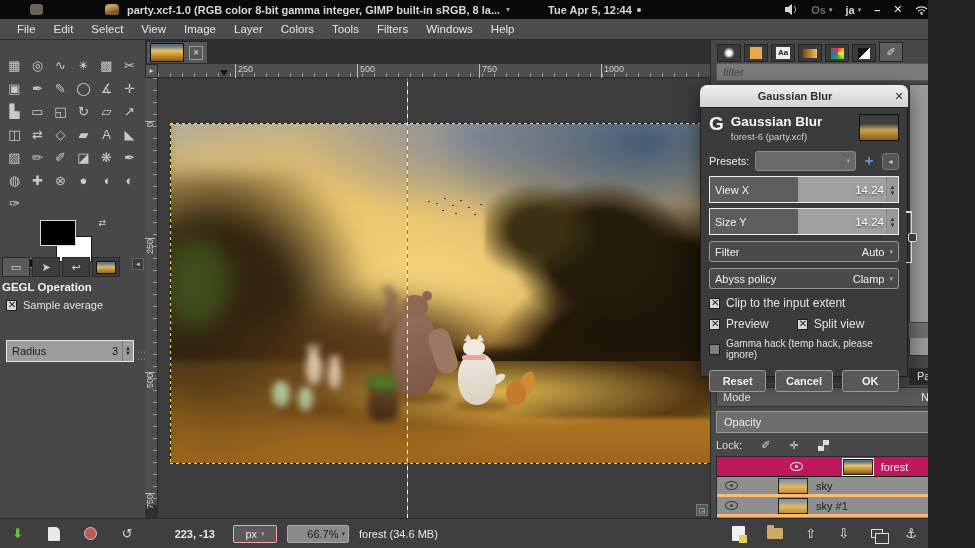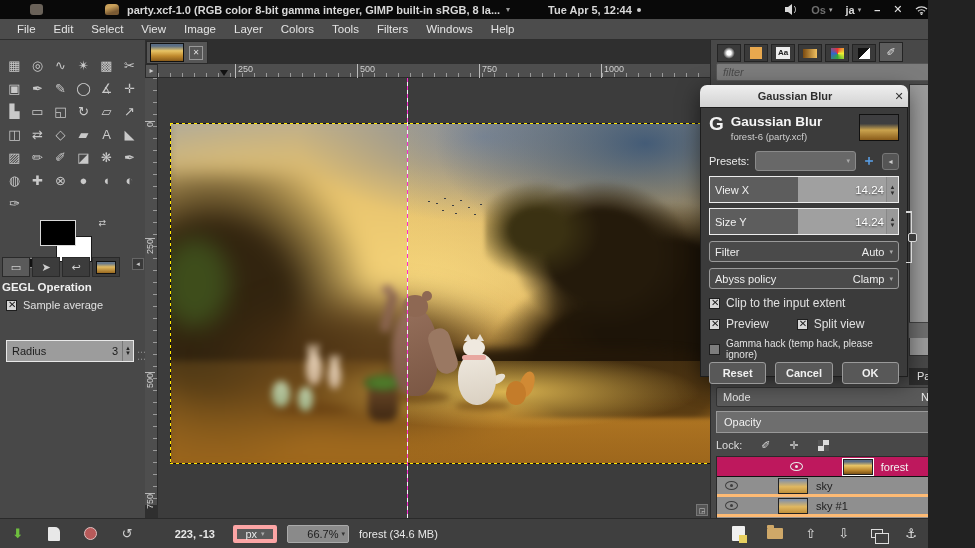--- a/index.html
+++ b/index.html
@@ -184,21 +184,21 @@
   .layer-name { font-size:11px; }
 
   
   #footer { left:0; top:518px; width:975px; height:30px; background:#3f3f3f; border-top:1px solid #2a2a2a; display:flex; align-items:center; }
   #foot-left { width:145px; display:flex; justify-content:space-around; align-items:center; }
   .fl-ico { font-size:13px; color:#cfcfcf; }
   .fl-save { color:#6fbf3f; font-weight:bold; }
   .fl-page { width:12px; height:14px; background:#e8e8e8; border-radius:1px 5px 1px 1px; }
   .fl-del { width:13px; height:13px; border-radius:50%; background:#b75a5a; border:1px solid #e0c0c0; }
   #status-pos { width:70px; text-align:right; color:#e8e8e8; font-weight:bold; }
-  .unit-box { margin-left:18px; width:44px; height:18px; background:#5a5a5a; border:4px solid #fca5a5; border-radius:2px; display:flex; align-items:center; justify-content:center; gap:4px; color:#e8e8e8; }
+  .unit-box { margin-left:18px; width:44px; height:18px; background:#5a5a5a; border:1px solid #fca5a5; border-radius:2px; display:flex; align-items:center; justify-content:center; gap:4px; color:#e8e8e8; }
   .zoom-box { margin-left:10px; width:62px; height:18px; background:#8a8a8a; border:1px solid #aaa; border-radius:2px; display:flex; align-items:center; justify-content:flex-end; gap:3px; color:#1d1d1d; padding-right:3px; }
   .zoom-box .car { color:#333; }
   #status-msg { margin-left:10px; color:#e8e8e8; }
   #foot-right { position:absolute; right:0; width:265px; display:flex; justify-content:space-evenly; align-items:center; }
   .lb { font-size:13px; color:#e0e0e0; }
   .lb-page { width:13px; height:15px; background:#f0f0f0; border-radius:1px; position:relative; }
   .lb-page::after { content:""; position:absolute; right:-2px; bottom:-2px; width:8px; height:8px; background:#e8d060; }
   .lb-folder { width:16px; height:11px; background:#cfa868; border-radius:1px; position:relative; }
   .lb-folder::before { content:""; position:absolute; left:0; top:-3px; width:7px; height:3px; background:#cfa868; border-radius:1px 1px 0 0; }
   .lb-dup { width:12px; height:9px; border:1px solid #ddd; position:relative; }
@@ -230,21 +230,21 @@
   #chain { position:absolute; right:-14px; top:34px; width:9px; height:52px; border-right:1.5px solid #d8d8d8; }
   #chain::before { content:""; position:absolute; right:-1px; top:0; width:6px; height:1.5px; background:#d8d8d8; }
   #chain::after { content:""; position:absolute; right:-1px; bottom:0; width:6px; height:1.5px; background:#d8d8d8; }
   #chain-link { position:absolute; right:-19px; top:56px; width:9px; height:9px; border:1.5px solid #d8d8d8; border-radius:2px; background:#3b3b3b; }
   .combo-row { height:21px; border:1px solid #9a9a9a; border-radius:3px; background:#4a4a4a; display:flex; align-items:center; padding:0 5px; margin-top:6px; }
   .combo-row .lab { flex:1; color:#ededed; }
   .combo-row .val { color:#ededed; margin-right:5px; }
   .gb-cb-row { display:flex; align-items:center; gap:6px; margin-top:7px; }
   .gb-cb-row .cb-label { font-size:12px; }
   #cb-split { margin-left:22px; }
-  #gb-buttons { display:flex; gap:9px; margin-top:2px;align-items:center; }
+  #gb-buttons { display:flex; gap:9px; margin-top:10px;align-items:center; }
   .gb-btn { flex:1; height:22px; background:#585858; border:1px solid #9a9a9a; border-radius:3px; color:#f0f0f0; font-size:11px; font-weight:bold; display:flex; align-items:center; justify-content:center; }
 </style>
 </head>
 <body>
 
 <div id="stage">
 
   <div id="titlebar" class="abs">
     <span class="app-ico"></span>
     <span class="wilber"></span>

